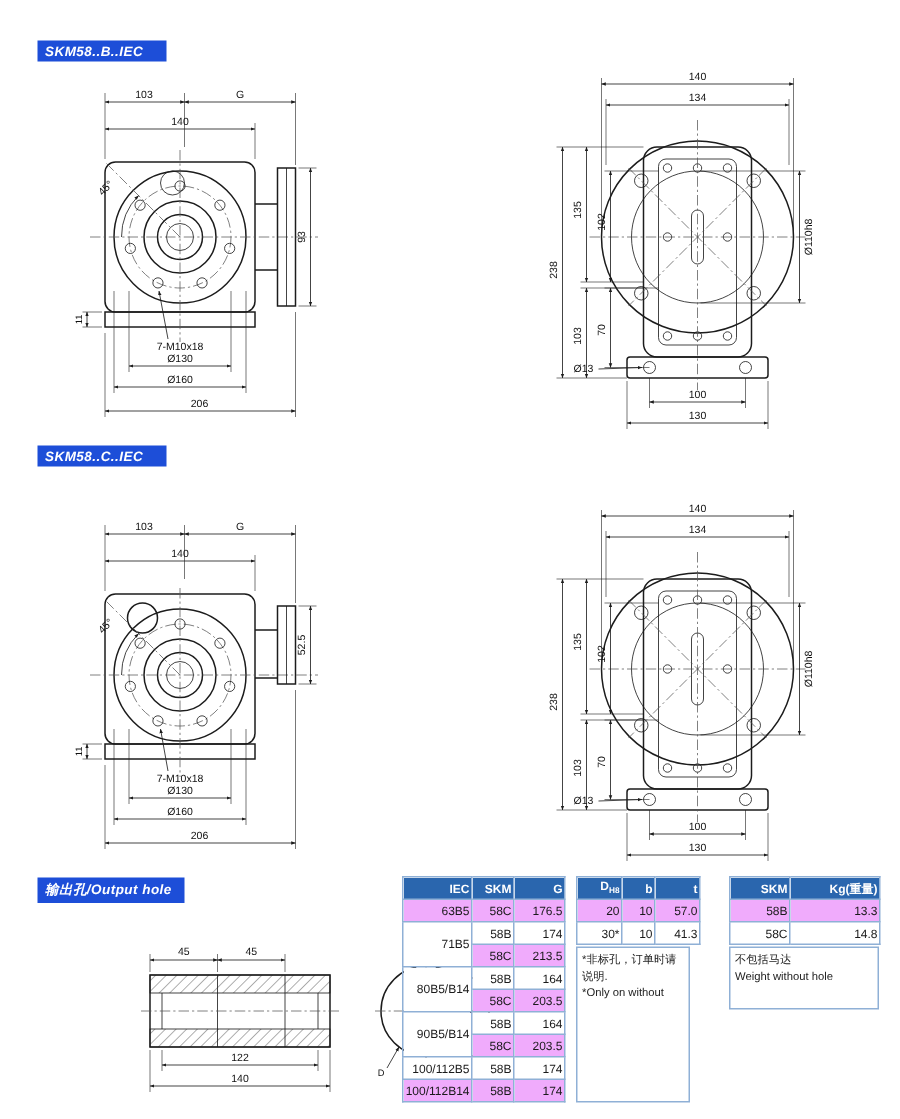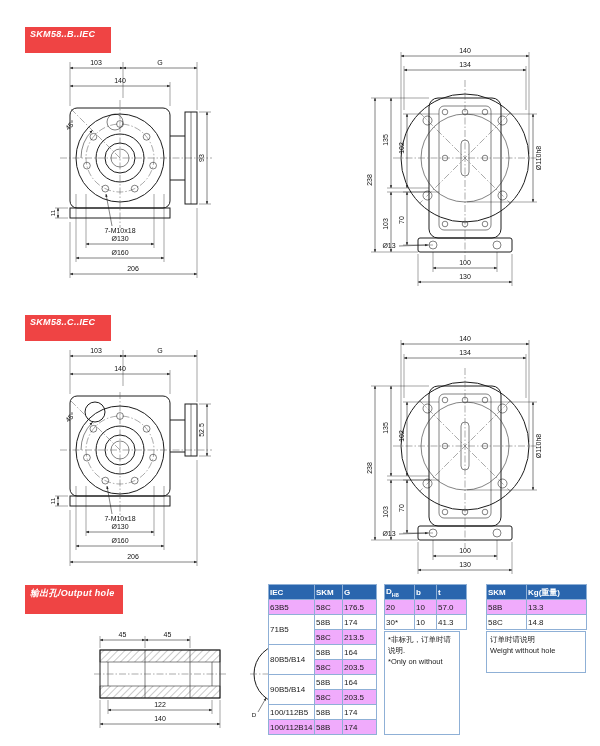--- a/index.html
+++ b/index.html
@@ -1,32 +1,32 @@
 <!DOCTYPE html>
 <html><head>
 <meta charset="utf-8">
 <style>
   * { margin:0; padding:0; box-sizing:border-box; }
   body { background:#ffffff; }
   .page { position:relative; width:600px; height:746px; background:#fff;
           font-family:"Liberation Sans", sans-serif; overflow:hidden; }
-  .seclabel { position:absolute; background:#ef4444; color:#fff; font-size:9px;
-              font-style:italic; font-weight:bold; padding:2px 8px 14px 5px;
+  .seclabel { position:absolute; background:#1d4ed8; color:#fff; font-size:9px;
+              font-style:italic; font-weight:bold; padding:2px 8px 2px 5px;
               letter-spacing:.3px; min-width:86px; }
   svg { position:absolute; overflow:visible; }
   svg .ln { stroke:#1c1c1c; stroke-width:1;   fill:none; }
   svg .tn { stroke:#1c1c1c; stroke-width:.55; fill:none; }
   svg .cl { stroke:#555;    stroke-width:.5;  fill:none; stroke-dasharray:7 2 1.5 2; }
   svg .dm { stroke:#1c1c1c; stroke-width:.55; fill:none; }
   svg .xt { stroke:#1c1c1c; stroke-width:.4;  fill:none; }
   svg text { font-family:"Liberation Sans",sans-serif; font-size:7px; fill:#111;
              text-anchor:middle; }
   svg text.s { font-size:6.2px; }
   table { border-collapse:collapse; position:absolute; table-layout:fixed; }
-  th, td { border:1px solid #8fb0d6; font-size:8px; text-align:left; height:15px;
+  th, td { border:1px solid #8fb0d6; font-size:8px; text-align:right; height:15px;
            padding:0 1px; overflow:hidden; white-space:nowrap; color:#1a1a1a; }
   thead th { background:#2a66ae; color:#fff; font-weight:bold; font-size:8px; }
   thead th sub { font-size:5.5px; }
   tr.a td { background:#f0abfc; }
   tr.b td { background:#ffffff; }
   .notebox { position:absolute; border:1px solid #8fb0d6; font-size:7.5px; color:#222;
              padding:3px 3px; line-height:1.45; }
 </style>
 </head>
 <body>
@@ -144,21 +144,21 @@
       <path class="xt" d="M118,212 V232 M182,212 V232 M103,214 V246 M197,214 V246"></path>
       <line class="dm" x1="118" y1="228" x2="182" y2="228" marker-start="url(#f1)" marker-end="url(#f1)"></line>
       <text x="150" y="225">100</text>
       <line class="dm" x1="103" y1="242" x2="197" y2="242" marker-start="url(#f1)" marker-end="url(#f1)"></line>
       <text x="150" y="239">130</text>
       <line class="dm" x1="84" y1="206" x2="113" y2="205" marker-end="url(#f1)"></line>
       <text x="74" y="208">Ø13</text>
     </g>
   </svg>
 
-  <div class="seclabel" style="left:25px;top:315px">SKM58..C..IEC</div>
+  <div class="seclabel" style="left:25px;top:297px">SKM58..C..IEC</div>
 
   <svg style="left:45px;top:336px" width="225" height="245" viewBox="0 0 225 245">
     <defs>
       <marker id="a2" viewBox="0 0 10 10" refX="9.5" refY="5" markerWidth="5.5" markerHeight="5.5" orient="auto-start-reverse">
         <path d="M0,1.2 L10,5 L0,8.8 z" fill="#1c1c1c"></path>
       </marker>
     </defs>
     <g>
       <rect class="ln" x="25" y="60" width="100" height="100" rx="7"></rect>
       <rect class="ln" x="25" y="160" width="100" height="10"></rect>
@@ -421,17 +421,17 @@
         <td>58B</td>
         <td>13.3</td>
       </tr>
       <tr class="b">
         <td>58C</td>
         <td>14.8</td>
       </tr>
     </tbody>
   </table>
   <div class="notebox" style="left:486px;top:631px;width:100px;height:42px">
-    <div>订单时请说明</div>
+    <div>不包括马达</div>
     <div>Weight without hole</div>
   </div>
 
 </div>
 
 </body></html>

